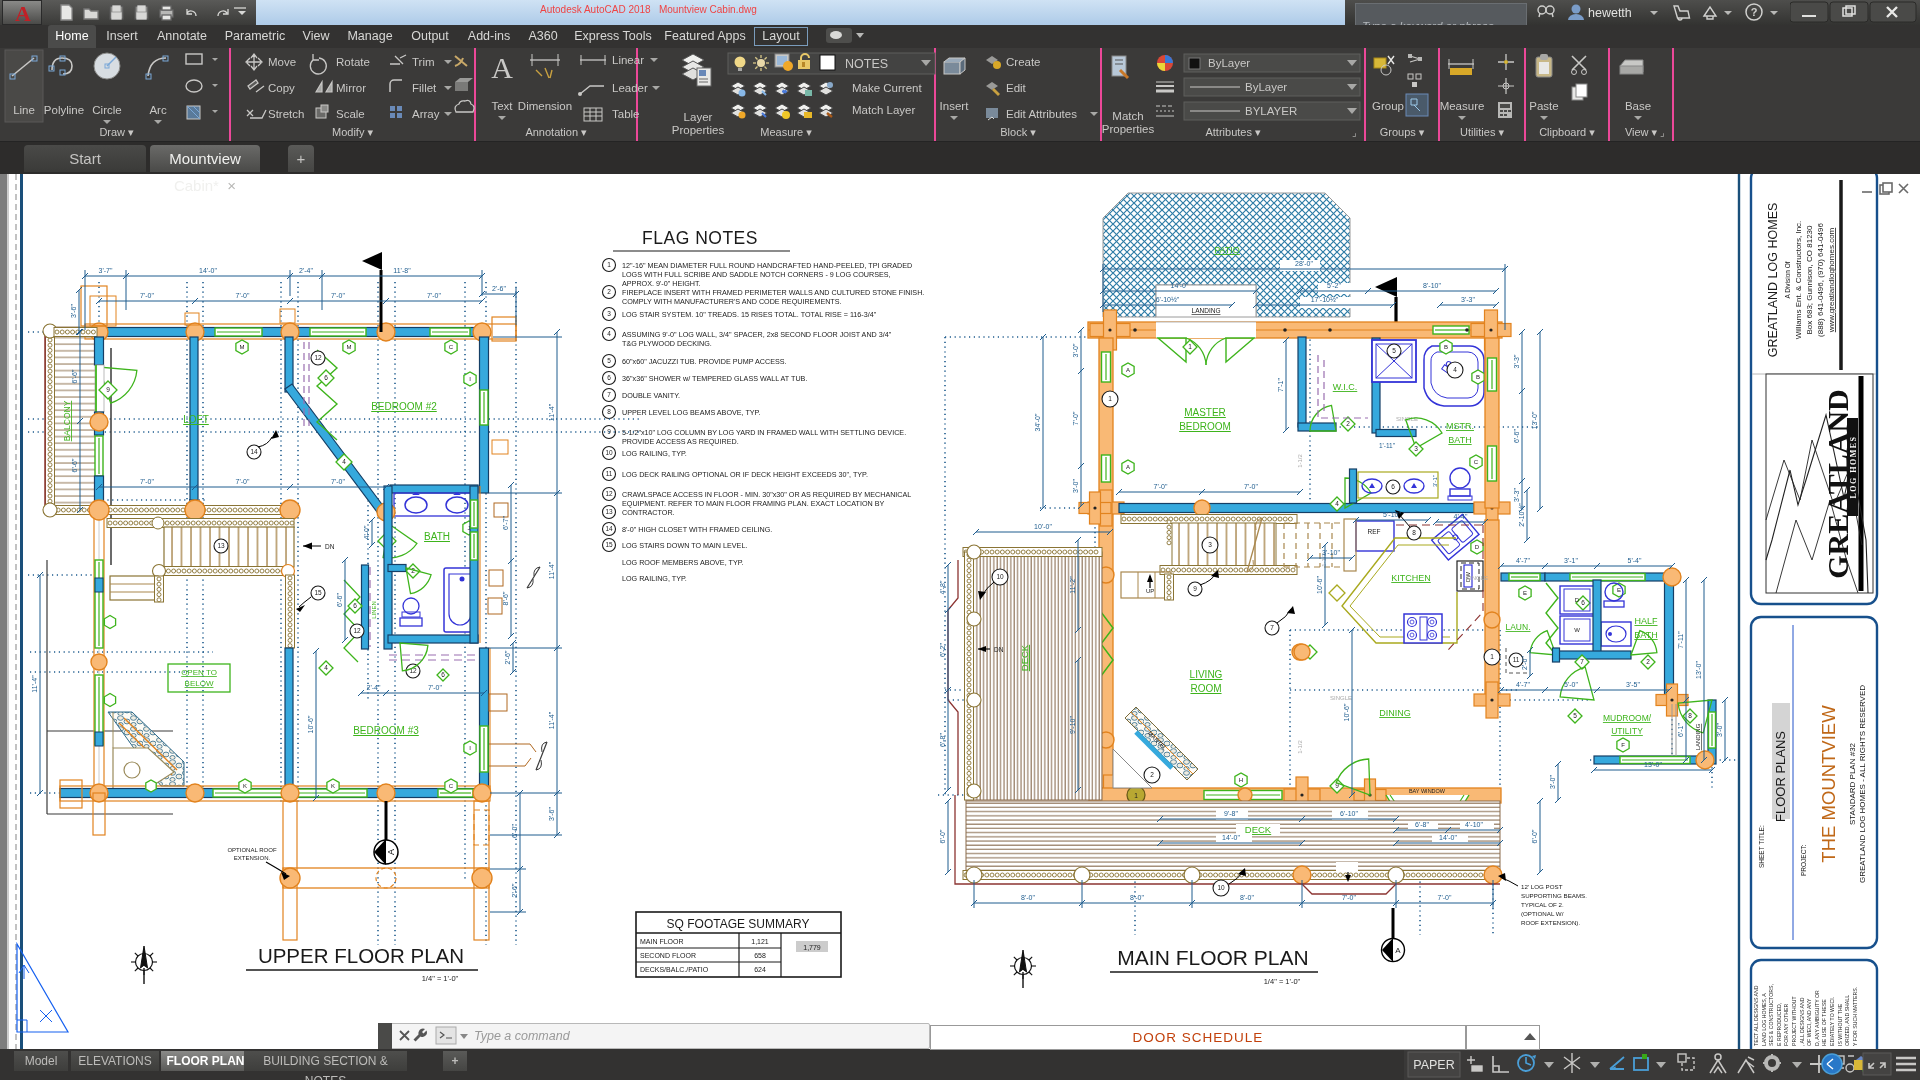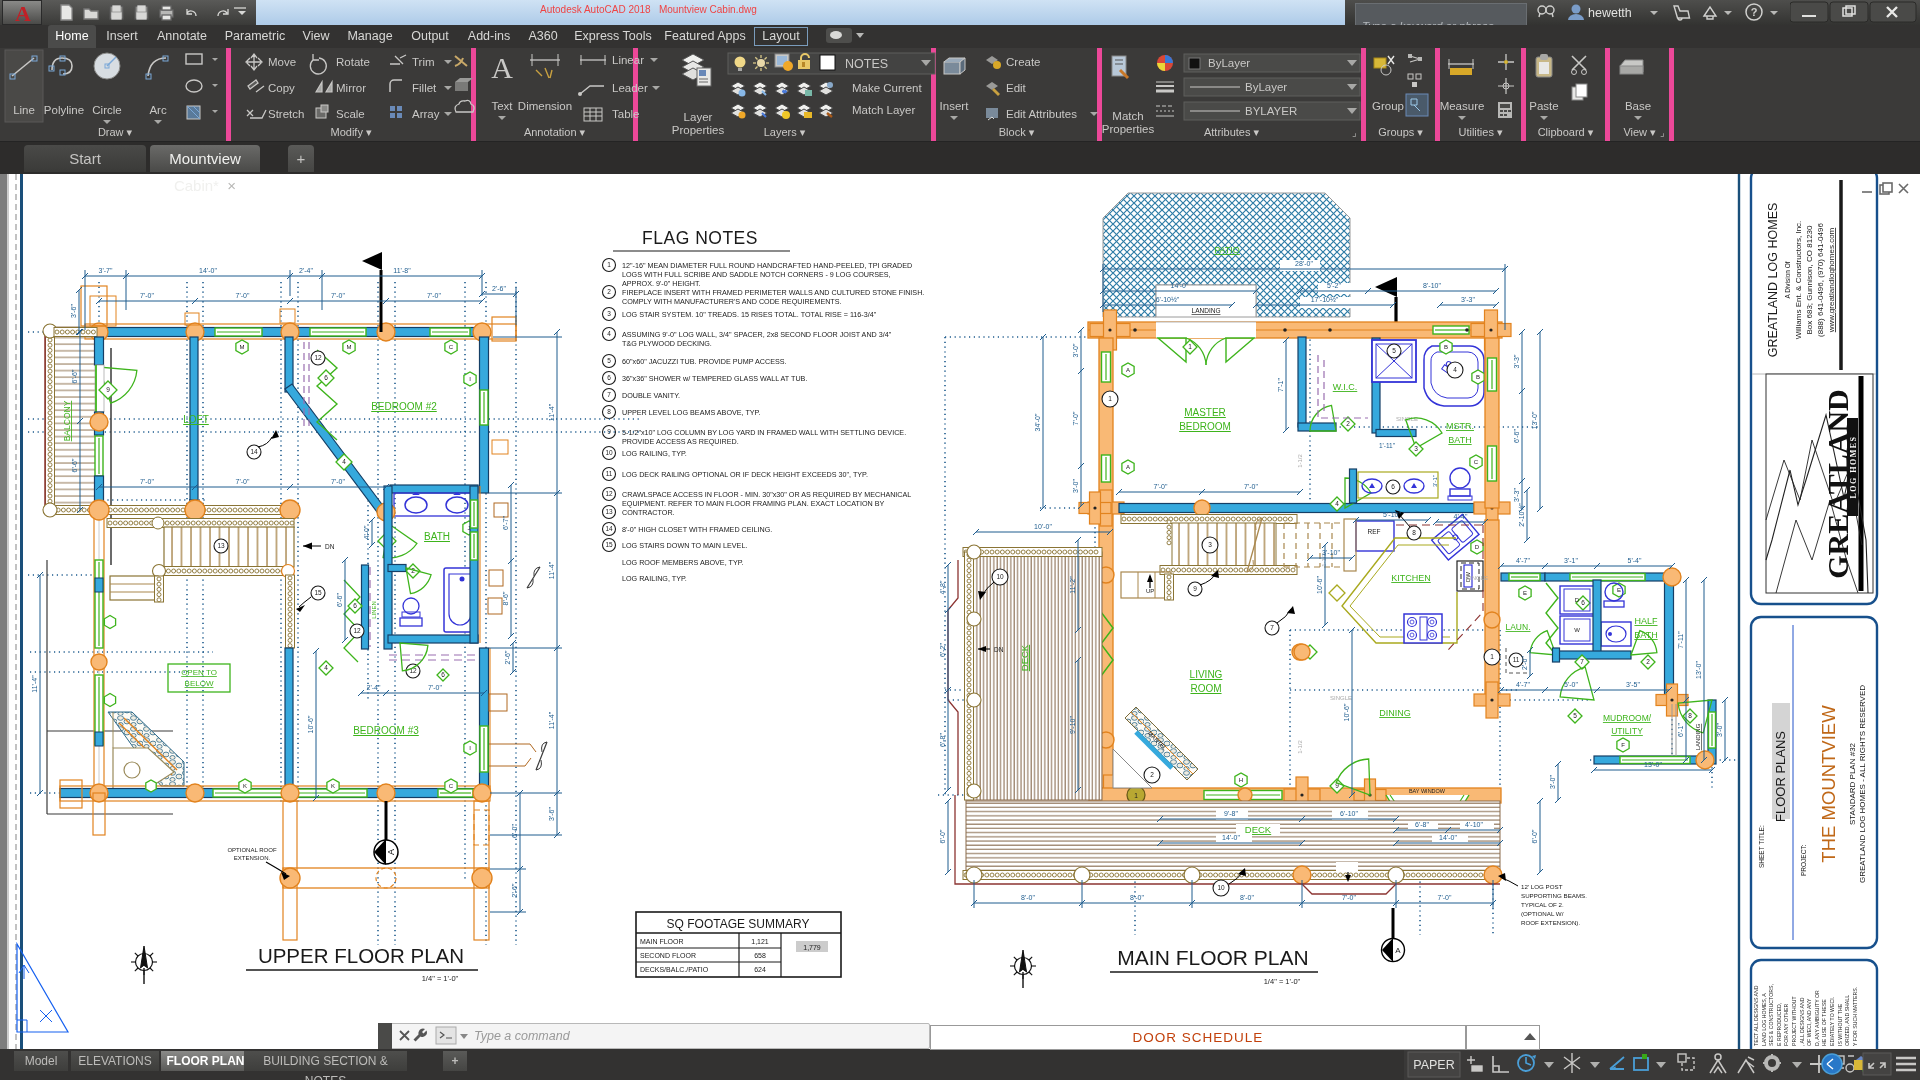--- a/index.html
+++ b/index.html
@@ -4,21 +4,21 @@
 html,body{width:1920px;height:1080px;overflow:hidden;background:#fff;font-family:"Liberation Sans",sans-serif}
 .abs{position:absolute}
 #titlebar{position:absolute;left:0;top:0;width:1920px;height:25px;background:linear-gradient(#cfe2f4,#aecbe8)}
 #tb-left{position:absolute;left:0;top:0;width:256px;height:25px;background:linear-gradient(#5a5a58,#3a3a38)}
 #tb-right{position:absolute;left:1345px;top:0;width:575px;height:25px;background:linear-gradient(#4e4e4c,#333331)}
 #applogo{position:absolute;left:2px;top:0;width:40px;height:25px;background:linear-gradient(#8a8a88,#4a4a48);border:1px solid #2a2a2a}
 #ribbontabs{position:absolute;left:0;top:25px;width:1920px;height:23px;background:#333231}
 .rtab{position:absolute;top:25px;height:23px;color:#d8d8d6;font-size:12.5px;line-height:23px;text-align:center}
 .rtab.sel{background:#4b4b4a;border-radius:3px 3px 0 0;color:#fff}
 #ribbon{position:absolute;left:0;top:48px;width:1920px;height:94px;background:#3b3a39;border-bottom:1px solid #242424}
-.panel{position:absolute;top:48px;height:93px;border-right:5px solid #ec4899}
+.panel{position:absolute;top:48px;height:93px;border-right:2px solid #ec4899}
 .plabel{position:absolute;bottom:2px;left:0;right:0;text-align:center;color:#c9c8c6;font-size:11px}
 #filetabs{position:absolute;left:0;top:142px;width:1920px;height:32px;background:#2d2c2b}
 .ftab{position:absolute;top:145px;height:27px;font-size:15px;color:#c5c4c2;text-align:center;border-radius:4px 4px 0 0}
 #bottombar{position:absolute;left:0;top:1049px;width:1920px;height:31px;background:#333231}
 .ltab{position:absolute;top:1051px;height:20px;font-size:12px;color:#bdbcba;line-height:20px;text-align:center;border-radius:0 0 0 0}
 #statusbar{position:absolute;left:1404px;top:1049px;width:516px;height:31px;background:#3a3938}
 </style></head><body>
 <div id="titlebar"></div>
 <div id="tb-left"></div>
 <div id="tb-right"></div>
@@ -108,21 +108,21 @@
 <div class="panel" style="left:4px;width:227px">
     <div class="plabel">Draw ▾</div>
   </div>
 <div class="panel" style="left:231px;width:245px">
     <div class="plabel">Modify ▾</div>
   </div>
 <div class="panel" style="left:476px;width:162px">
     <div class="plabel">Annotation ▾</div>
   </div>
 <div class="panel" style="left:638px;width:298px">
-    <div class="plabel">Layers ▾</div>
+    <div class="plabel">Measure ▾</div>
   </div>
 <div class="panel" style="left:936px;width:166px">
     <div class="plabel">Block ▾</div>
   </div>
 <div class="panel" style="left:1102px;width:264px">
     <div class="plabel">Attributes ▾</div>
   </div>
 <div class="panel" style="left:1366px;width:74px">
     <div class="plabel">Groups ▾</div>
   </div>

